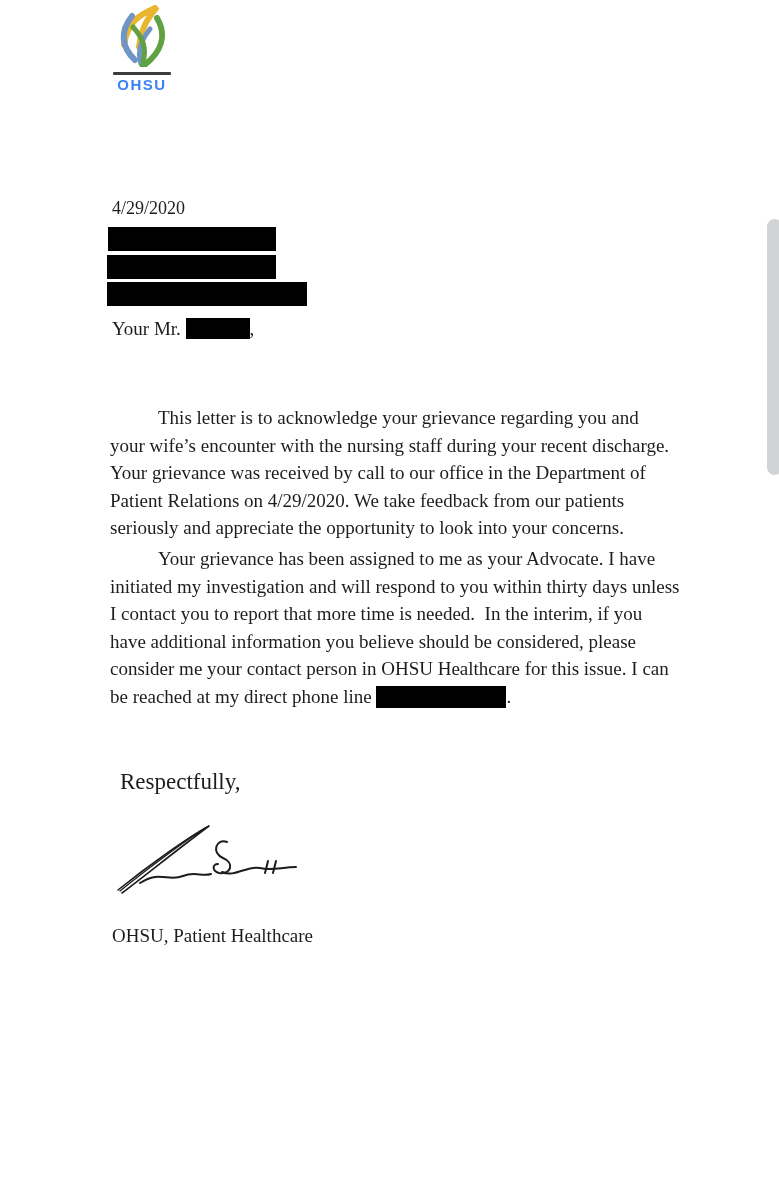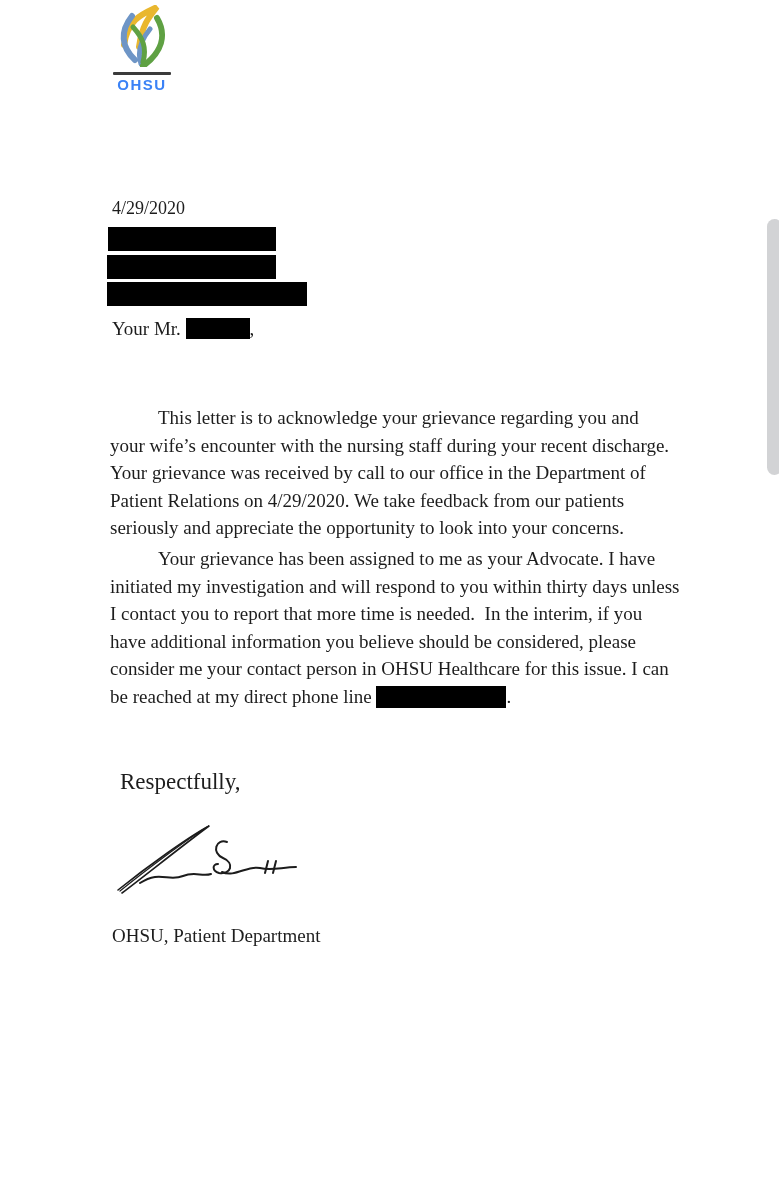--- a/index.html
+++ b/index.html
@@ -132,16 +132,16 @@
       <path d="M30,63 C50,50 58,62 73,56 C85,51 92,57 101,54"></path>
       <path d="M117,22 C106,18 101,33 113,38 C125,43 121,55 109,53 C102,51 102,44 108,44"></path>
       <path d="M112,52 C124,58 138,45 150,48 C162,51 172,47 186,47"></path>
       <path d="M158,41 L155,53"></path>
       <path d="M166,41 L163,53"></path>
     </g>
   </svg>
 </div>
 
 <div class="abs signer-block">
-  <div>OHSU, Patient Department</div>
+  <div>OHSU, Patient Healthcare</div>
 </div>
 
 <div class="scrollbar-thumb"></div>
 
 </body></html>

